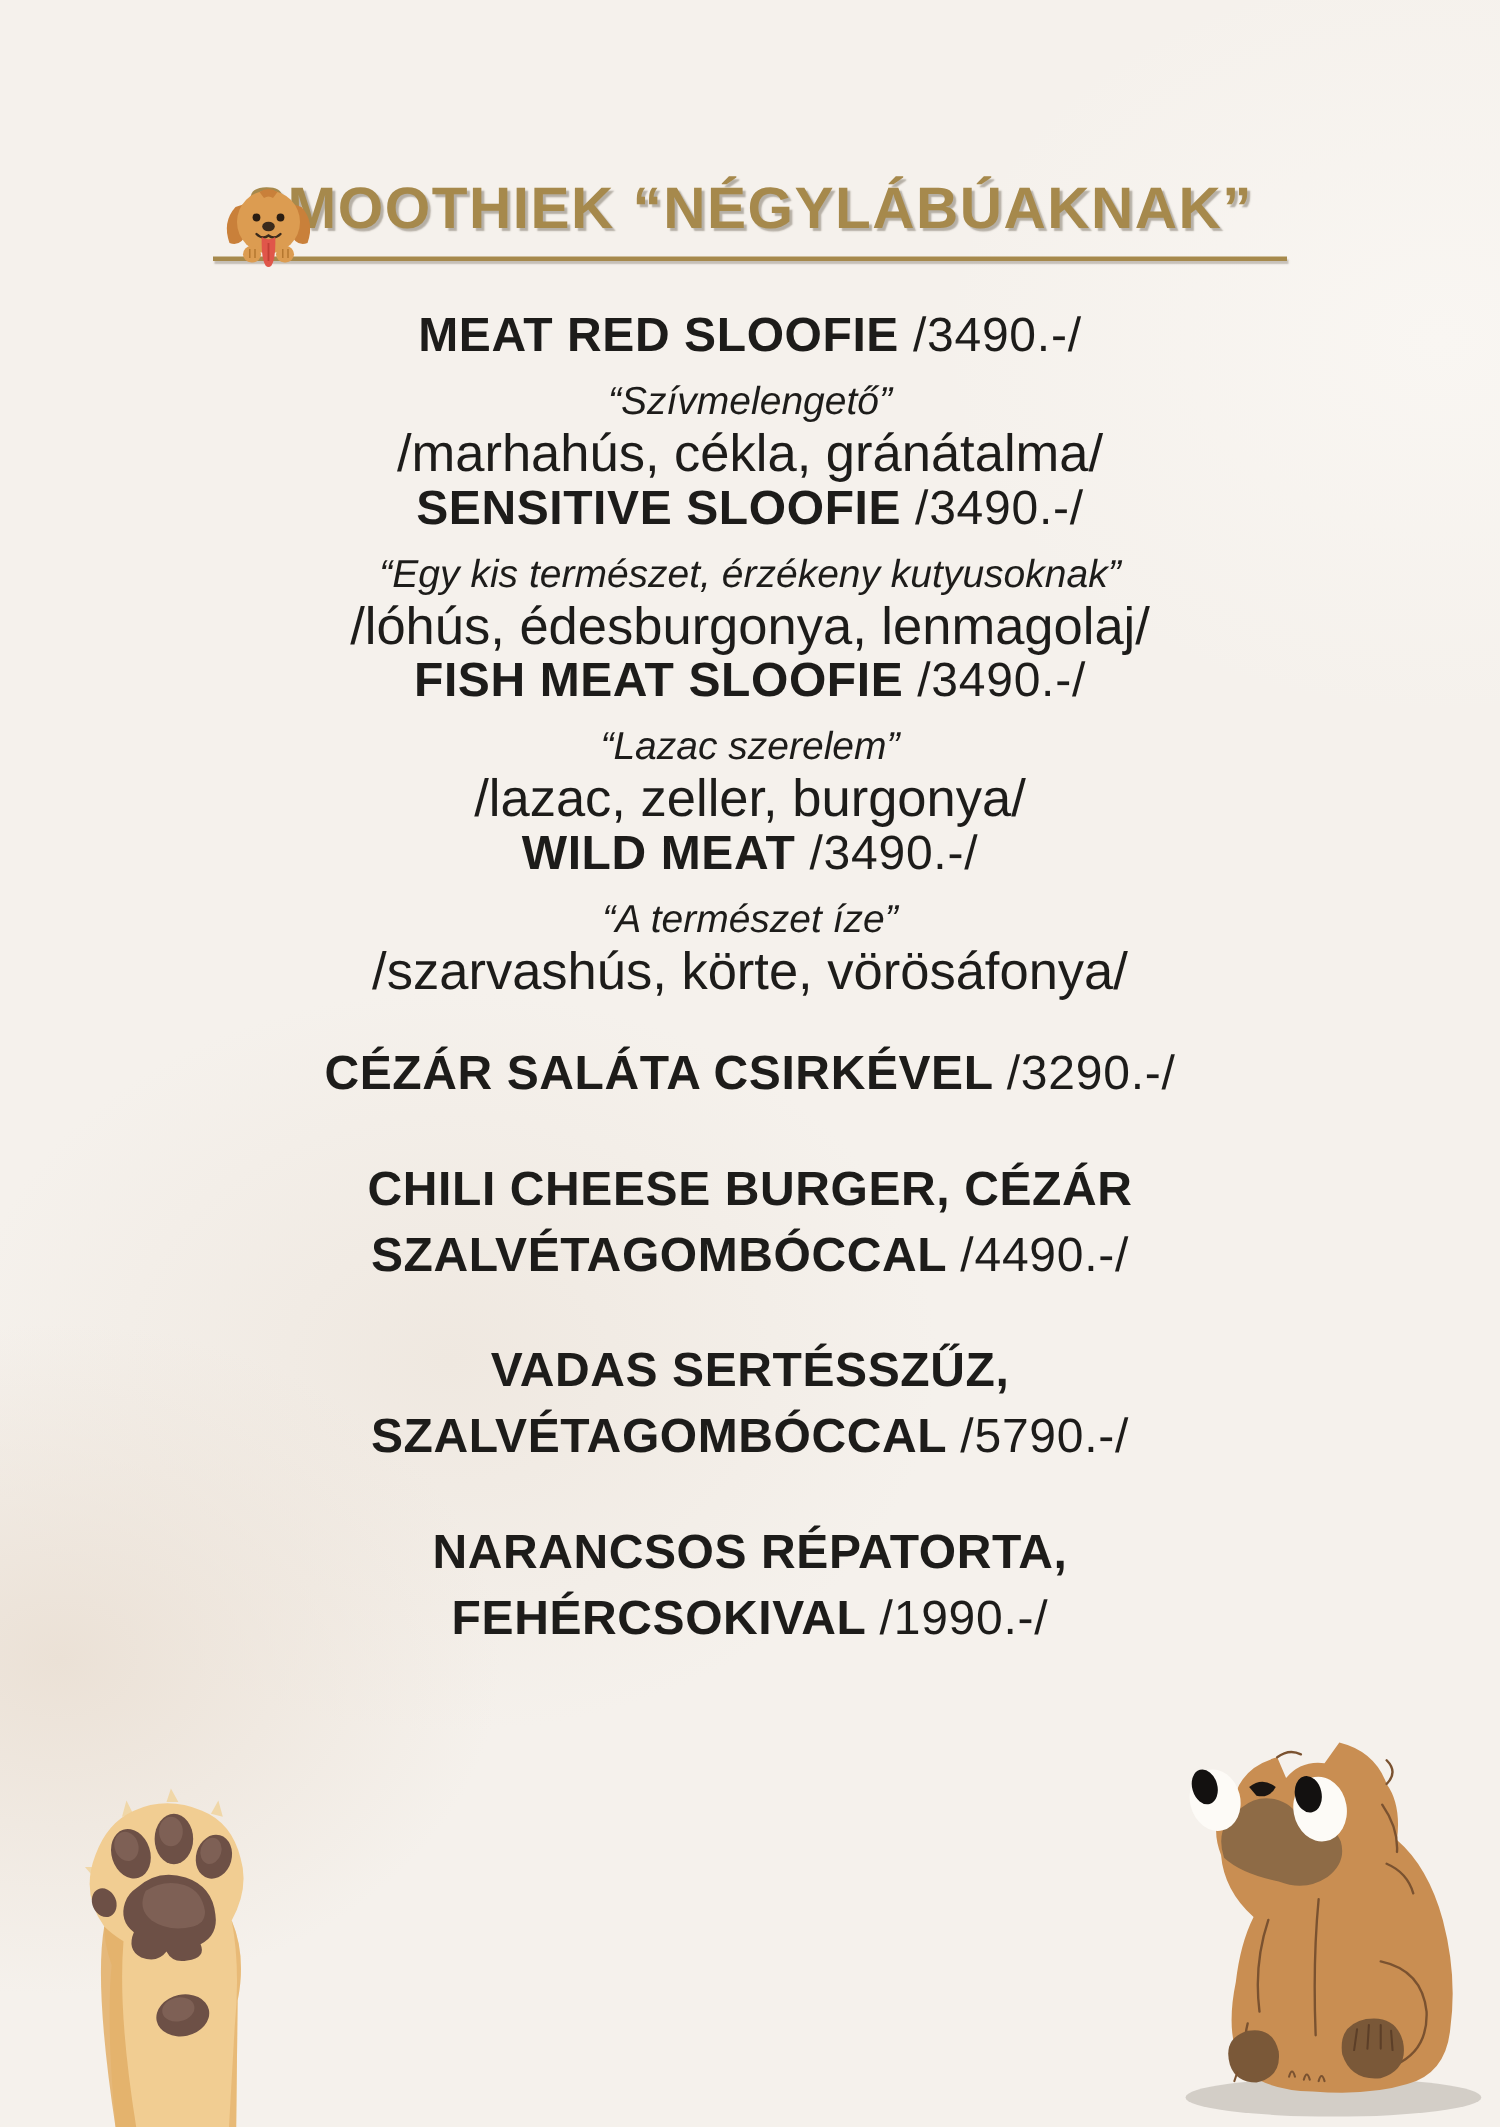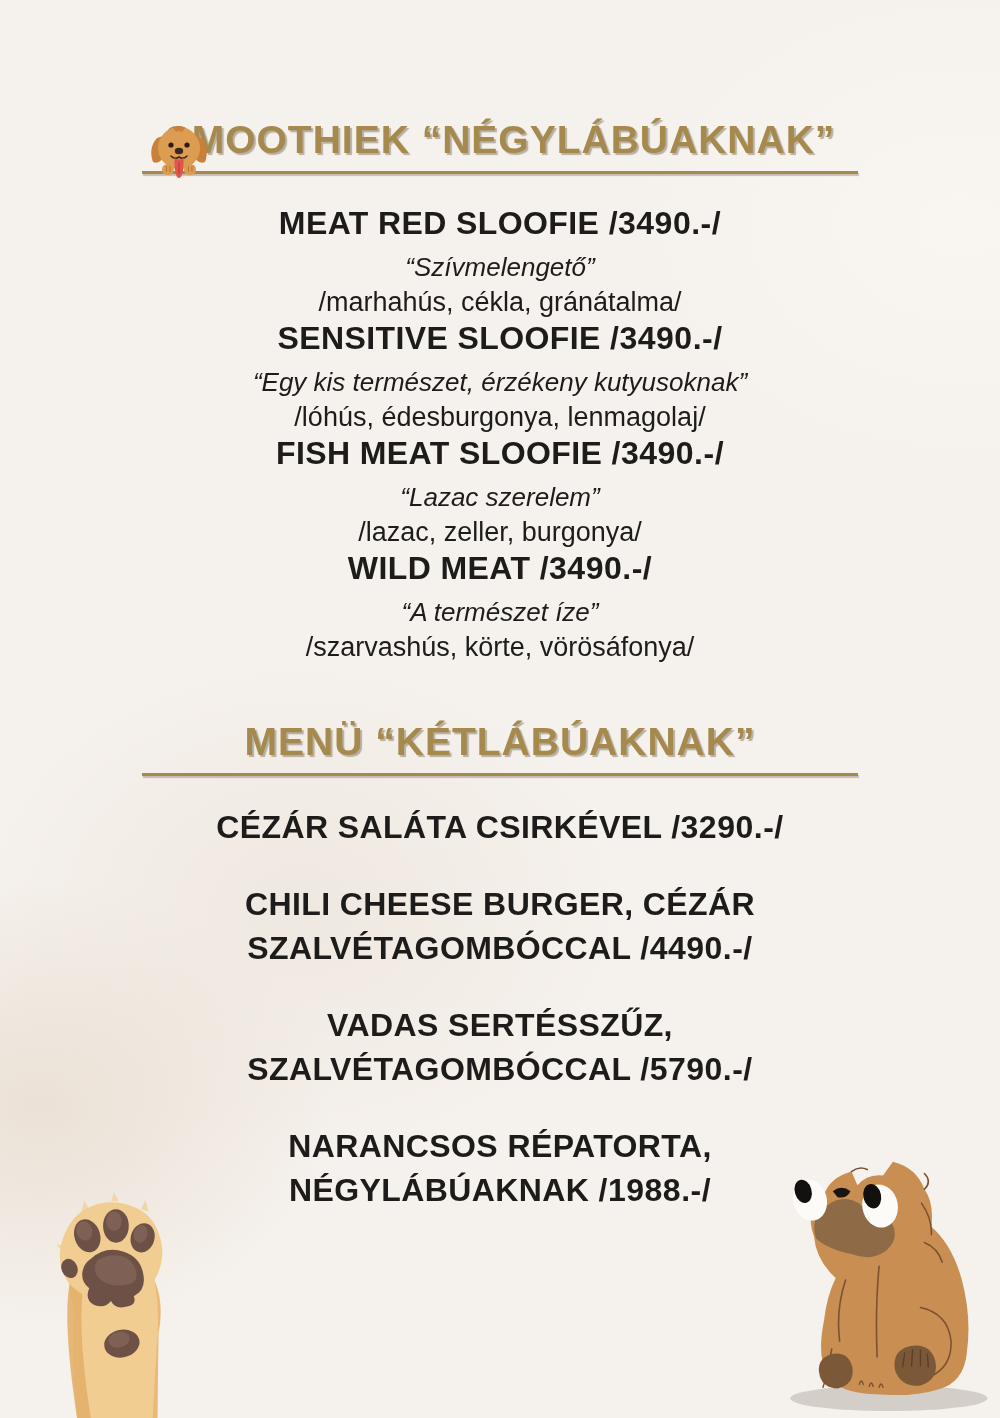--- a/index.html
+++ b/index.html
@@ -28,23 +28,23 @@
     white-space:nowrap;
   }
   .gold-rule{height:3px;background:#a6894c;margin-top:9px;
     box-shadow:1px 2px 1px rgba(105,95,80,.35);}
   .puppy{position:absolute;left:0px;bottom:-9px;width:74px;height:62px;}
 
   
   .s-item{text-align:center;}
   .s-item.first{margin-top:30px;}
   .item-title{font-size:32px;font-weight:700;letter-spacing:.4px;line-height:38px;}
-  .pr{font-weight:700;letter-spacing:.5px;}
+  .pr{font-weight:400;letter-spacing:.5px;}
   .tagline{font-style:italic;font-size:26px;font-weight:300;margin-top:9px;line-height:32px;}
-  .ingredients{font-size:27px;font-weight:300;margin-top:3px;line-height:33px;}
+  .ingredients{font-size:35px;font-weight:300;margin-top:3px;line-height:33px;}
 
   
   .dish{margin-top:33px;text-align:center;font-size:32px;font-weight:700;
     letter-spacing:.4px;line-height:44px;}
   .dish.first{margin-top:29px;}
 
   
   .paw-art{position:absolute;left:26px;bottom:-4px;width:168px;height:230px;}
   .pug-art{position:absolute;right:6px;bottom:2px;width:218px;height:276px;}
 </style>
@@ -108,26 +108,20 @@
       <div class="item-title">
         <span class="nm">WILD MEAT</span>
         <span class="pr">/3490.-/</span>
       </div>
       <div class="tagline">“A természet íze”</div>
       <div class="ingredients">/szarvashús, körte, vörösáfonya/</div>
     </div>
 
   </section>
 
-  <header class="hdr2">
-    <div class="rule-wrap">
-      <h1 class="gold-title">MENÜ “KÉTLÁBÚAKNAK”</h1>
-      <div class="gold-rule"></div>
-    </div>
-  </header>
 
   <section>
 
     <div class="dish first">
       <div class="dish-line">
         <span class="nm">CÉZÁR SALÁTA CSIRKÉVEL</span>
         <span class="pr">/3290.-/</span>
       </div>
     </div>
 
@@ -152,22 +146,22 @@
         <span class="pr">/5790.-/</span>
       </div>
     </div>
 
     <div class="dish">
       <div class="dish-line">
         <span class="nm">NARANCSOS RÉPATORTA,</span>
         <span class="pr"></span>
       </div>
       <div class="dish-line">
-        <span class="nm">NÉGYLÁBÚAKNAK</span>
-        <span class="pr">/1988.-/</span>
+        <span class="nm">FEHÉRCSOKIVAL</span>
+        <span class="pr">/1990.-/</span>
       </div>
     </div>
 
   </section>
 
   <svg class="paw-art" viewBox="0 0 170 230">
     <path d="M56 18 L59 7 L64 17 Z M86 8 L89 -1 L94 8 Z M116 16 L121 7 L124 18 Z M38 60 L31 52 L42 52 Z" fill="#f0d7a8"></path>
     <path d="M44 92 Q28 70 38 44 Q46 22 64 14 Q86 4 110 14 Q130 22 136 46 Q142 66 130 88 Q140 112 134 142 L133 230 L52 230 Q45 158 49 118 Q44 104 44 92 Z" fill="#f1cd92"></path>
     <path d="M44 92 Q37 132 52 230 L66 230 Q53 150 57 102 Q49 97 44 92 Z" fill="#e2ae66" opacity=".85"></path>
     <path d="M130 88 Q136 120 132 160 L128 230 L133 230 L134 142 Q140 112 130 88 Z" fill="#e2ae66" opacity=".6"></path>

